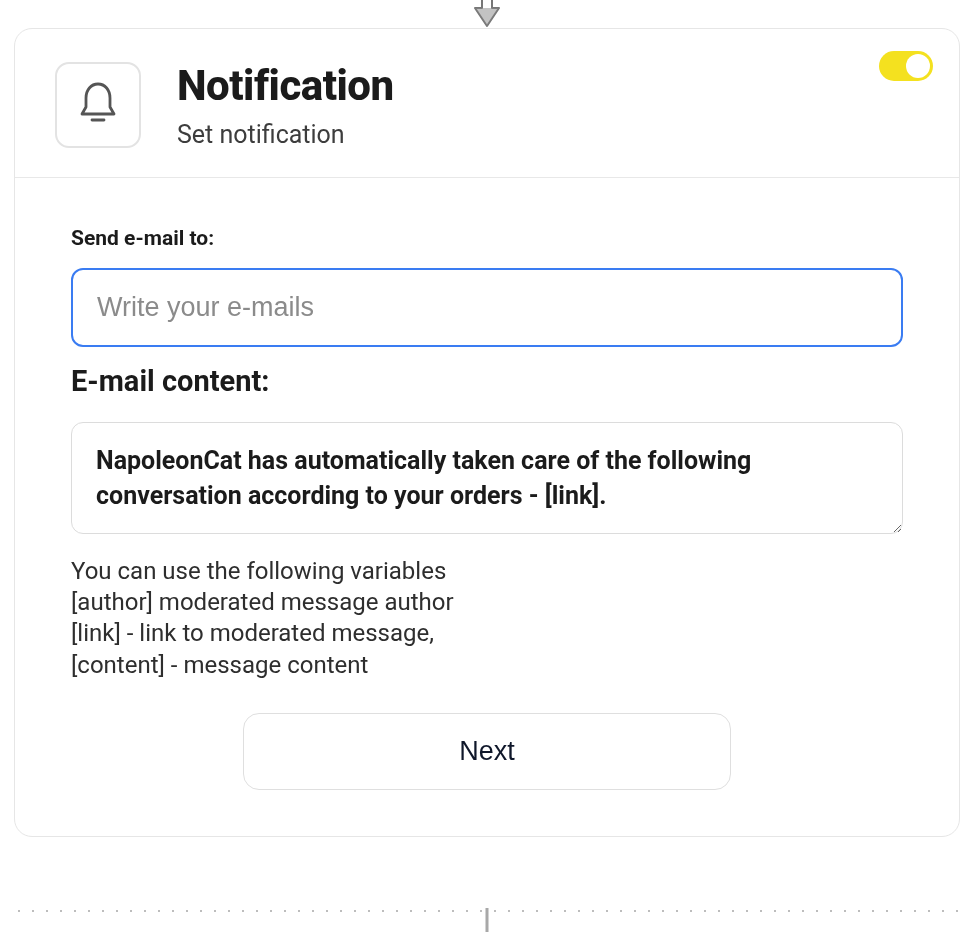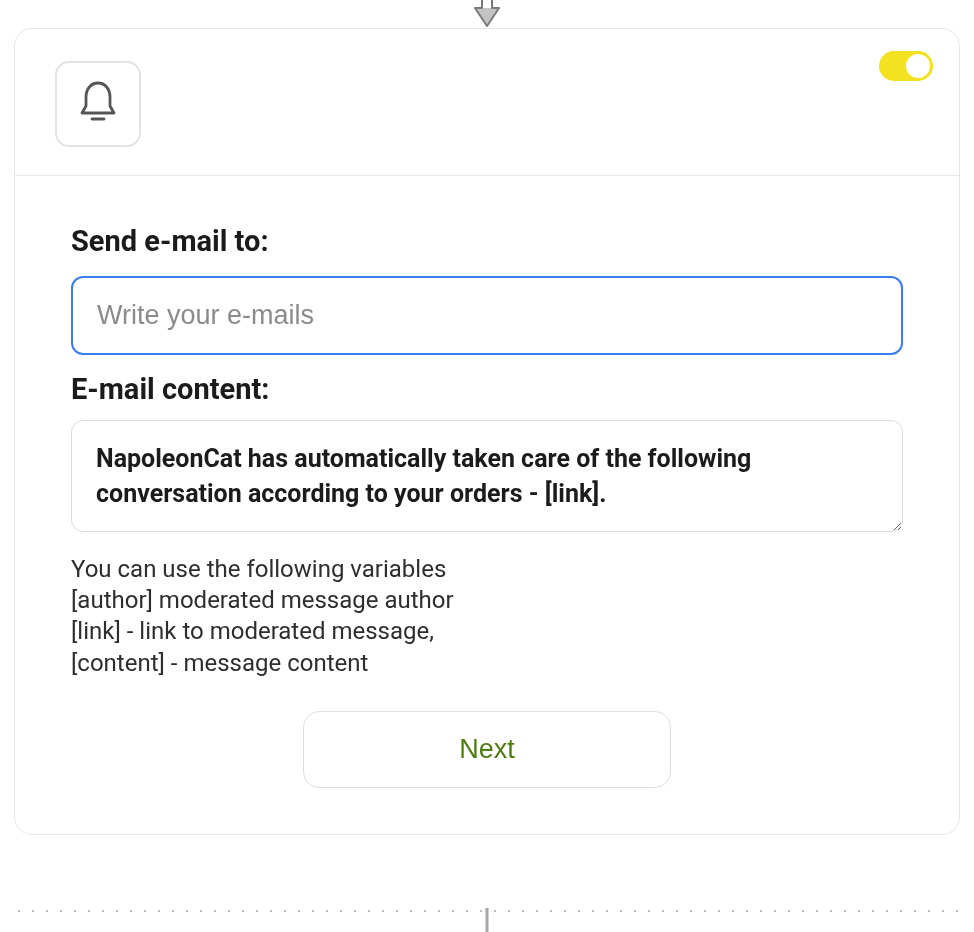--- a/index.html
+++ b/index.html
@@ -79,21 +79,21 @@
       top: 3px;
       width: 24px;
       height: 24px;
       background: #fff;
       border-radius: 50%;
     }
     .card-body {
       padding: 48px 56px 46px 56px;
     }
     .field-label {
-      font-size: 29px;
+      font-size: 21px;
       font-weight: 700;
       color: #1b1b1b;
       margin-bottom: 18px;
     }
     .input-email {
       width: 100%;
       border: 2px solid #3a7cf2;
       border-radius: 12px;
       padding: 22px 24px;
       font-size: 27px;
@@ -101,21 +101,21 @@
       outline: none;
       margin-bottom: 17px;
     }
     .input-email::placeholder {
       color: #8b8b8b;
     }
     .field-label-2 {
       font-size: 29px;
       font-weight: 700;
       color: #1b1b1b;
-      margin-bottom: 14px;
+      margin-bottom: 24px;
     }
     .textarea-content {
       width: 100%;
       border: 1px solid #dcdcdc;
       border-radius: 12px;
       padding: 20px 24px;
       font-size: 25px;
       font-weight: 700;
       color: #1b1b1b;
       font-family: inherit;
@@ -132,23 +132,23 @@
     }
     .next-btn-wrap {
       display: flex;
       justify-content: center;
     }
     .next-btn {
       background: #fff;
       border: 1px solid #dfdfdf;
       border-radius: 16px;
       padding: 22px 0;
-      width: 368px;
+      width: 488px;
       font-size: 27px;
-      color: #4d7c0f;
+      color: #0f172a;
       font-weight: 500;
       cursor: pointer;
     }
     .dotted-bottom {
       position: absolute;
       left: 12px;
       right: 12px;
       bottom: 18px;
       height: 6px;
       background-image: radial-gradient(circle, #bdbdbd 1.3px, transparent 1.4px);
@@ -178,20 +178,24 @@
 <div class="card">
   <div class="card-header">
     <div class="icon-box">
       <span>
         <svg width="42" height="46" viewBox="0 0 42 46">
           <path d="M21 4 C14 4 9 10 9 18 L9 27 L5 34 L37 34 L33 27 L33 18 C33 10 28 4 21 4 Z" fill="none" stroke="#555" stroke-width="2.8" stroke-linejoin="round" stroke-linecap="round"></path>
           <path d="M15 40 L27 40" stroke="#555" stroke-width="2.8" stroke-linecap="round"></path>
         </svg>
       </span>
     </div>
+    <div class="header-text">
+      <div class="header-title">Notification</div>
+      <div class="header-subtitle">Set notification</div>
+    </div>
     <div class="toggle">
       <div class="toggle-knob"></div>
     </div>
   </div>
 
   <div class="card-body">
     <div class="field-label">Send e-mail to:</div>
     <input class="input-email" type="text" placeholder="Write your e-mails" style="">
 
     <div class="field-label-2">E-mail content:</div>

